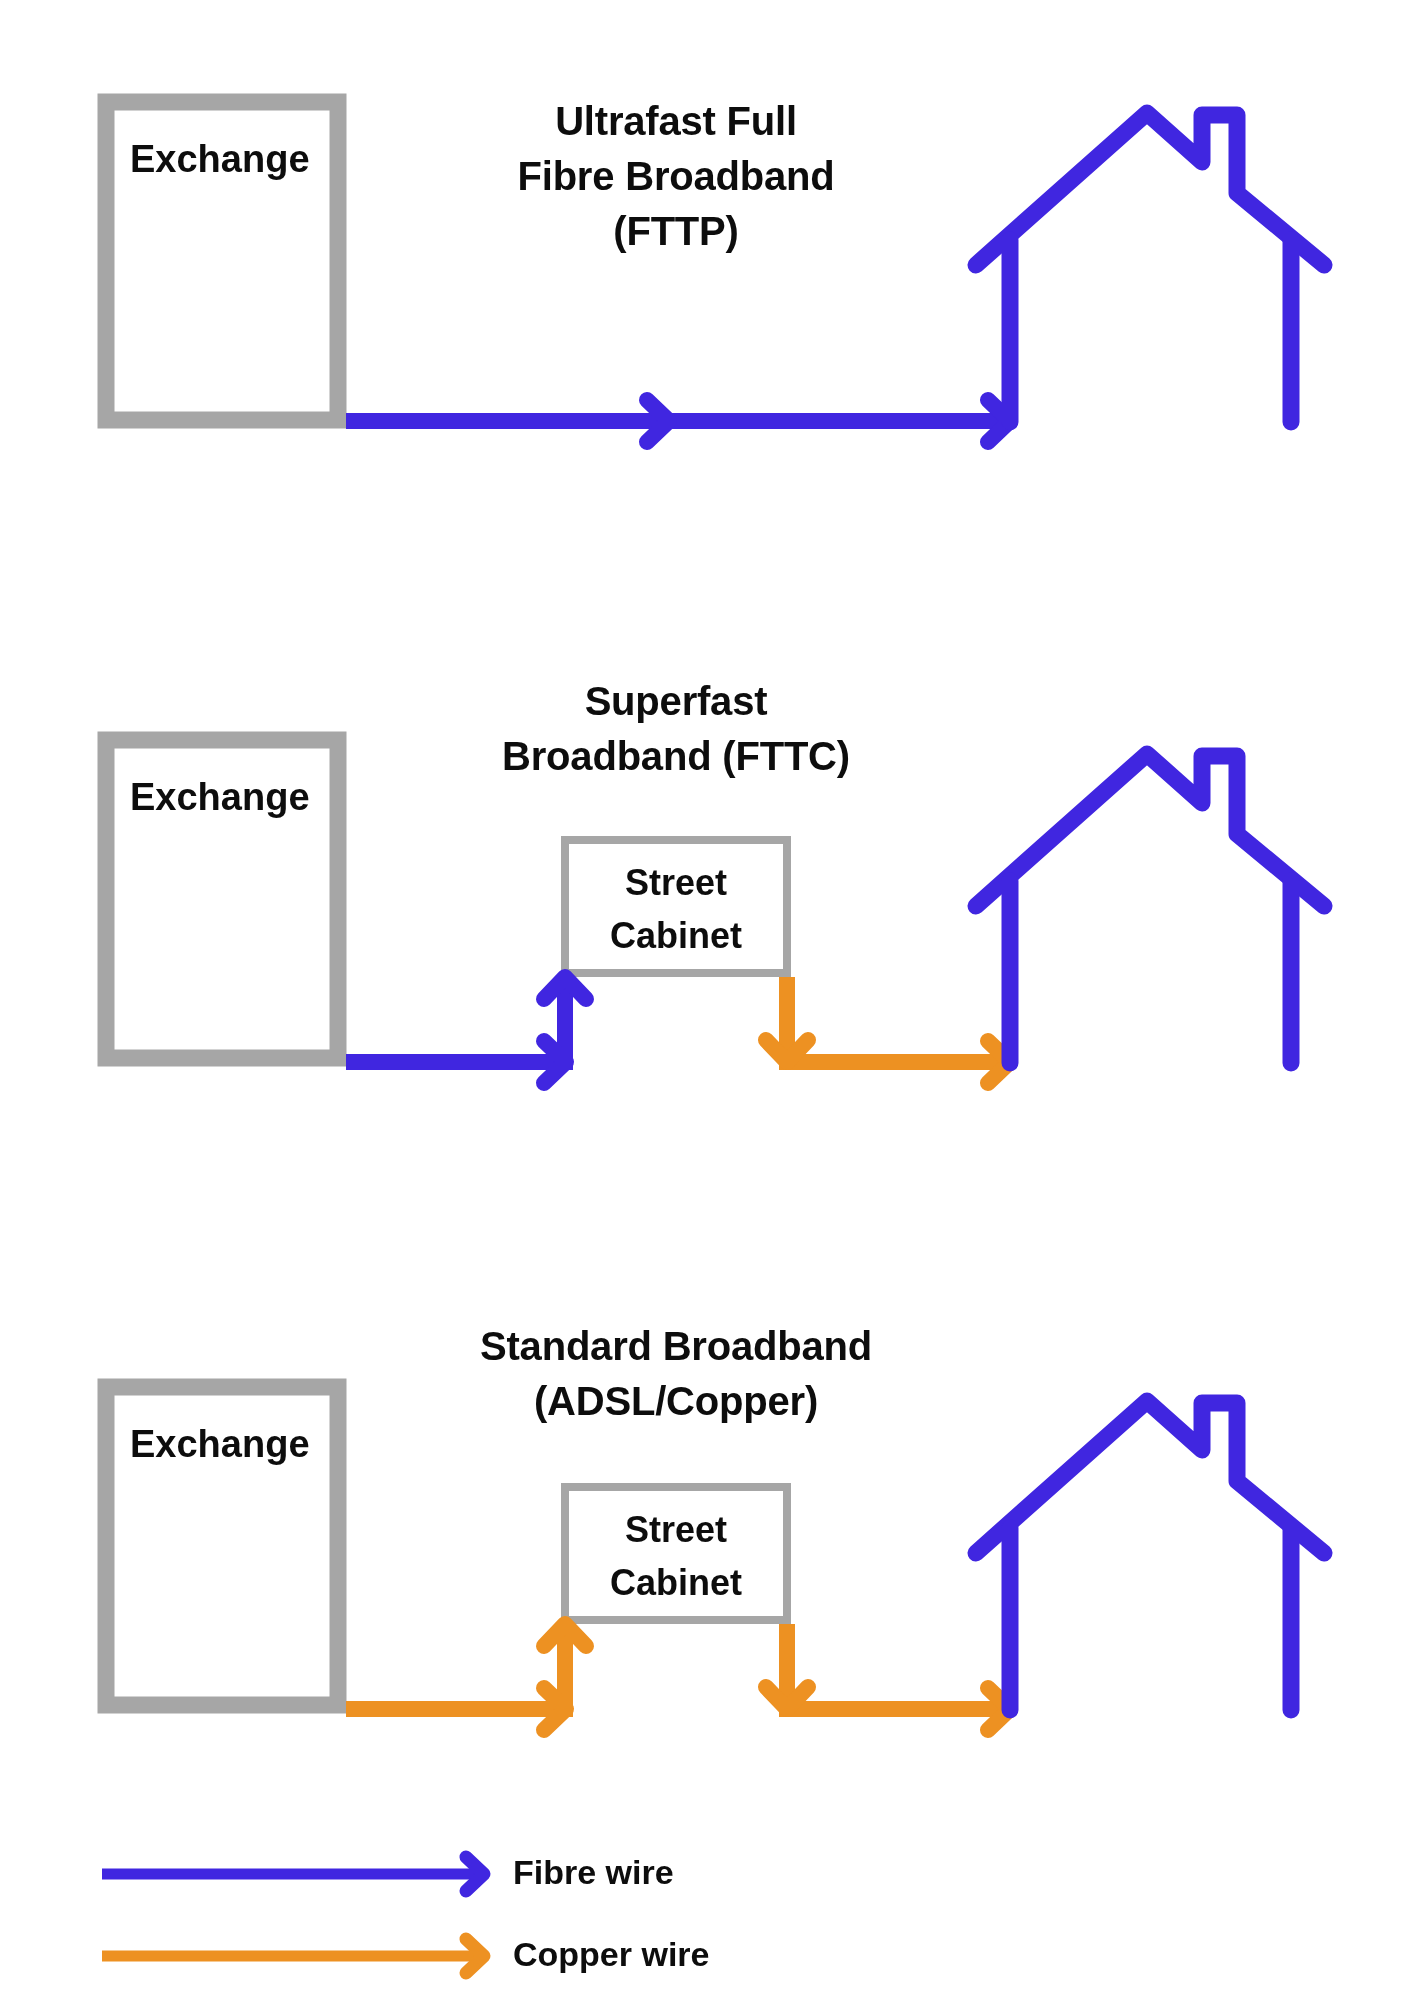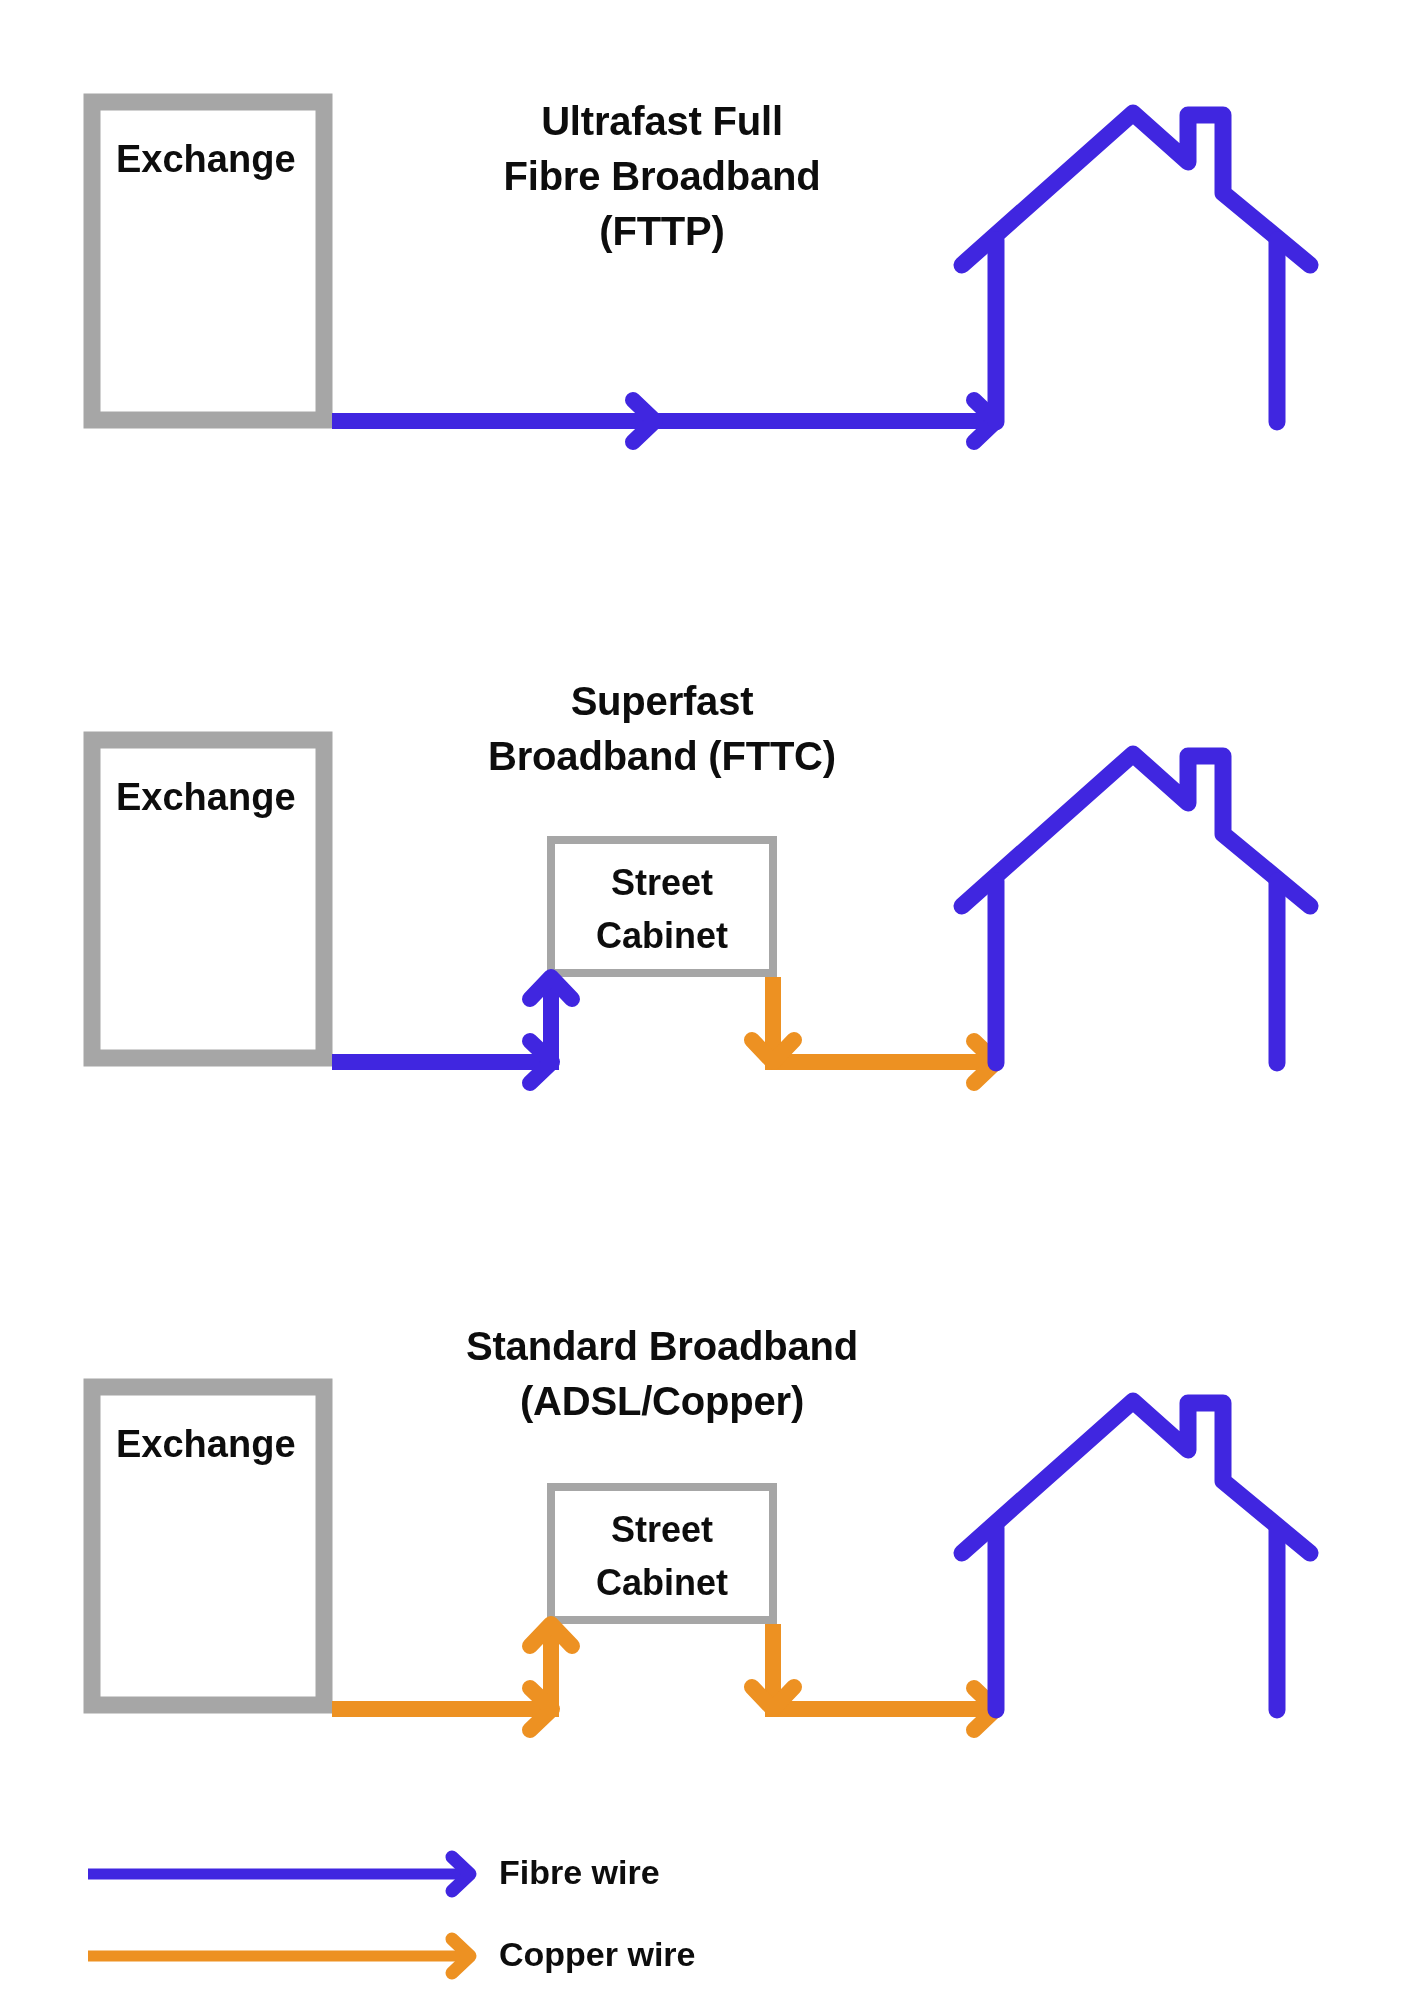--- a/index.html
+++ b/index.html
@@ -14,20 +14,21 @@
     font-family: "Liberation Sans", "DejaVu Sans", sans-serif;
     position: relative;
     overflow: hidden;
   }
   #diagram-root {
     position: absolute;
     left: 0;
     top: 0;
     width: 1294px;
     height: 2000px;
+    padding-left: 14px;
   }
   svg.diagram {
     display: block;
     width: 1414px;
     height: 2000px;
   }
   .section-title {
     font-family: "Liberation Sans", "DejaVu Sans", sans-serif;
     font-weight: bold;
     font-size: 40px;

